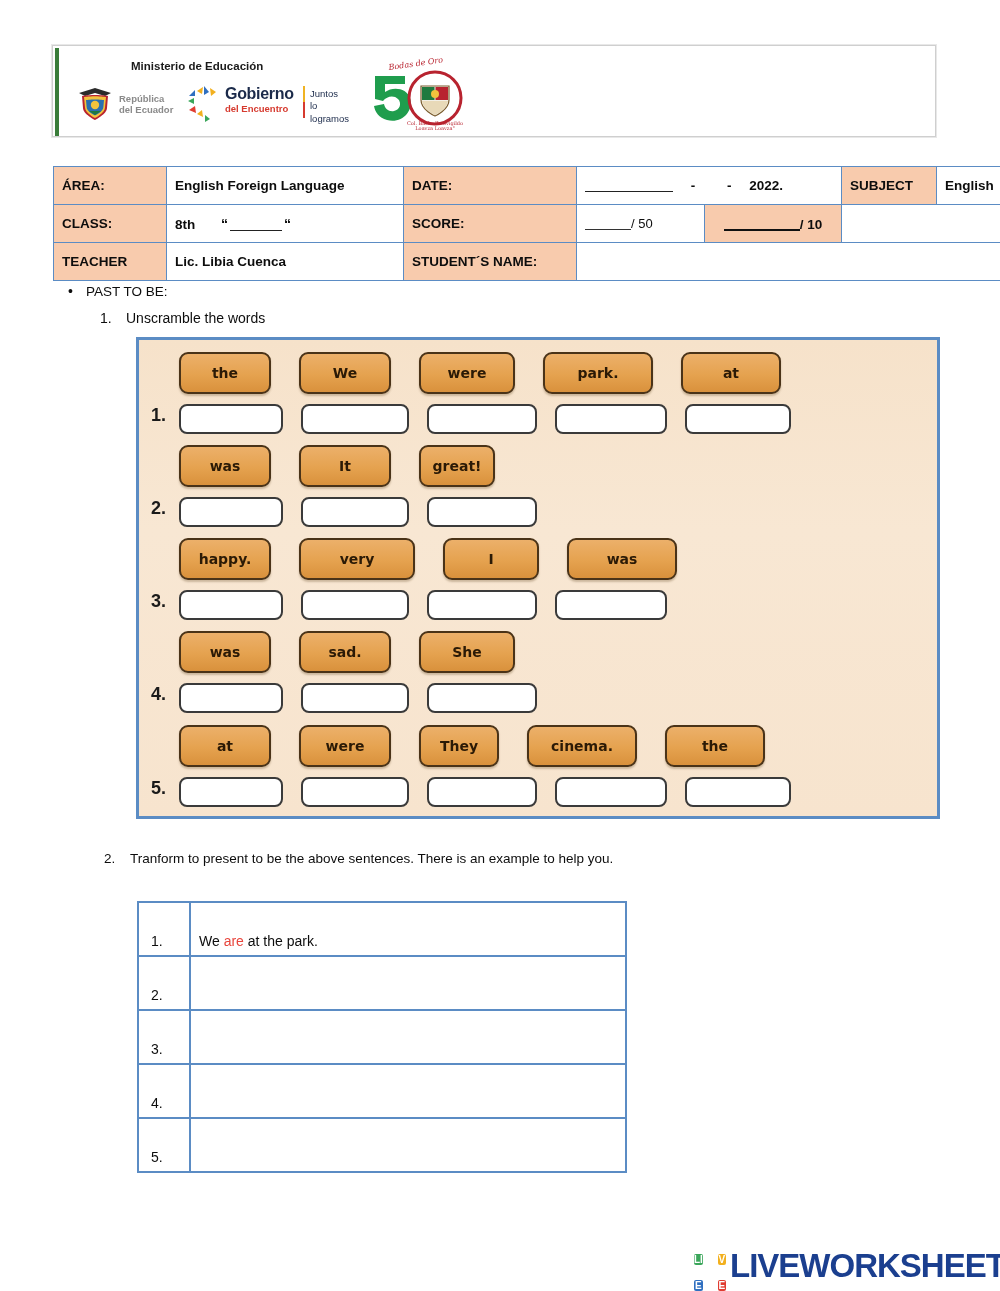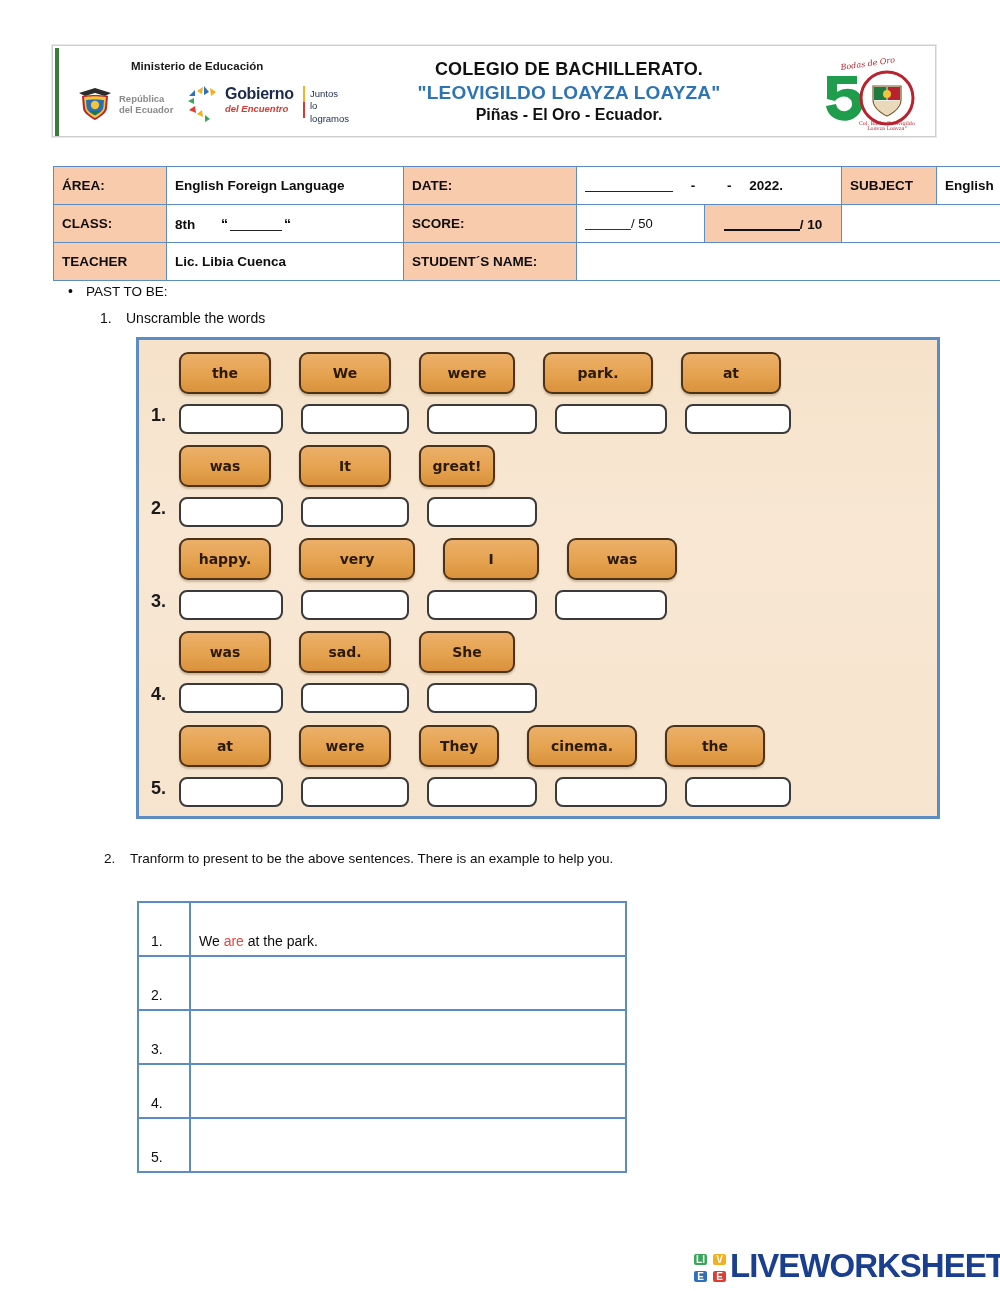--- a/index.html
+++ b/index.html
@@ -90,21 +90,20 @@
     color: #1b2a4a;
     letter-spacing: -0.3px;
     line-height: 1;
   }
   .gob-2 {
     font-size: 9.5px;
     font-weight: bold;
     color: #d63a2f;
     line-height: 1;
     margin-top: 2px;
-    font-style: italic;
   }
   .gob-div {
     position: absolute;
     left: 118px;
     top: 4px;
     width: 2px;
     height: 32px;
     background: linear-gradient(#f0b323 0 50%, #d63a2f 50% 100%);
   }
   .gob-juntos {
@@ -343,21 +342,21 @@
     top: 1249px;
     display: flex;
     align-items: center;
   }
   .lw-grid {
     width: 32px;
     height: 24px;
     display: grid;
     grid-template-columns: 1fr 1fr;
     grid-template-rows: 1fr 1fr;
-    gap: 6px;
+    gap: 15px;
     margin-right: 4px;
   }
   .lw-cell {
     display: flex;
     align-items: center;
     justify-content: center;
     font-size: 10px;
     font-weight: bold;
     color: #ffffff;
     border-radius: 2px;
@@ -407,25 +406,20 @@
         <div class="gob-2">del Encuentro</div>
       </div>
       <div class="gob-div"></div>
       <div class="gob-juntos">
         <div>Juntos</div>
         <div>lo logramos</div>
       </div>
     </div>
   </div>
 
-  <div class="hdr-center">
-    <div class="hdr-t1">COLEGIO DE BACHILLERATO.</div>
-    <div class="hdr-t2">"LEOVIGILDO LOAYZA LOAYZA"</div>
-    <div class="hdr-t3">Piñas - El Oro - Ecuador.</div>
-  </div>
 
   <div class="hdr-right">
     <svg class="anniv" viewBox="0 0 108 76">
       <text x="26" y="16" font-family="DejaVu Serif, serif" font-size="8" fill="#b8232f" font-style="italic" transform="rotate(-8 26 16)">Bodas de Oro</text>
       <path d="M12 22 L42 22 L42 30 L22 30 L22 38 C30 32 44 34 47 44 C51 58 38 70 24 66 C16 64 12 58 11 52 L21 50 C22 55 26 58 31 57 C37 56 39 49 35 45 C31 41 24 42 20 47 L12 45 Z" fill="#1f9d4d"></path>
       <circle cx="72" cy="44" r="26" fill="none" stroke="#b8232f" stroke-width="3"></circle>
       <path d="M58 32 L86 32 L86 46 C86 56 72 62 72 62 C72 62 58 56 58 46 Z" fill="#f2efe6" stroke="#7a5c2e" stroke-width="1.2"></path>
       <path d="M59 33 L71.5 33 L71.5 46 L59 46 Z" fill="#1f7a3f"></path>
       <path d="M72.5 33 L85 33 L85 46 L72.5 46 Z" fill="#b8232f"></path>
       <path d="M59 47 L85 47 L85 46 C85 55 72 61 72 61 C72 61 59 55 59 46 Z" fill="#e8d9b8"></path>

